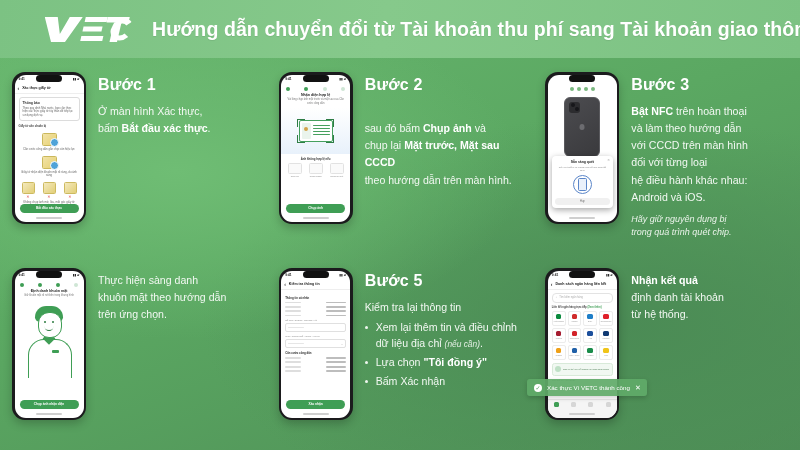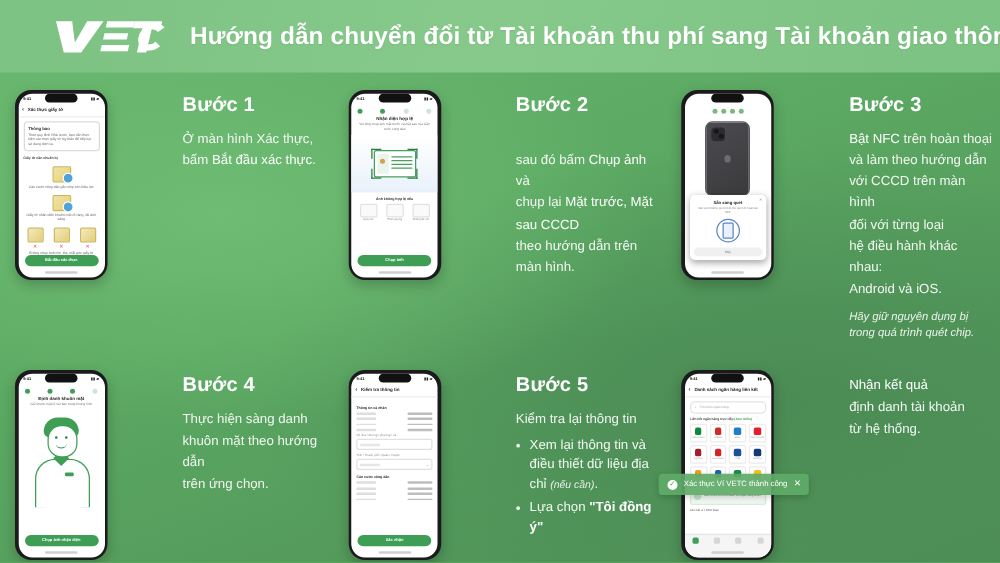--- a/index.html
+++ b/index.html
@@ -34,31 +34,31 @@
   }
   
   .steps{
     position:absolute;left:0;top:58px;width:800px;height:392px;
     display:grid;
     grid-template-columns:1fr 1fr 1fr;
     grid-template-rows:1fr 1fr;
   }
   .step{
     position:relative;display:flex;align-items:flex-start;
-    padding:14px 6px 0 12px;box-sizing:border-box;gap:48px;
+    padding:14px 6px 0 12px;box-sizing:border-box;
   }
   .step-text{margin-left:12px;padding-top:4px;flex:1;min-width:0;}
   .step-title{
     color:#ffffff;font-size:16px;font-weight:bold;margin:0 0 9px 0;
     letter-spacing:.2px;
   }
   .step-body{
     color:#f2f8f2;font-size:10.6px;line-height:1.62;margin:0;
   }
-  .step-body b{font-weight:normal;color:#ffffff;}
+  .step-body b{font-weight:bold;color:#ffffff;}
   .step-note{
     color:#eaf3ea;font-size:9px;font-style:italic;line-height:1.45;
     margin-top:7px;
   }
   .bullets{margin:3px 0 0 0;padding:0;list-style:none;}
   .bullets li{
     position:relative;padding-left:11px;margin-bottom:3px;
     color:#f2f8f2;font-size:10.6px;line-height:1.5;
   }
   .bullets li:before{
@@ -497,21 +497,20 @@
               <span class="eye l"></span>
               <span class="eye r"></span>
               <span class="smile"></span>
             </div>
           </div>
           <div class="cta">Chụp ảnh nhận diện</div>
           <div class="homebar"></div>
         </div>
       </div>
       <div class="step-text">
-        <div class="step-title">Bước 4</div>
         <p class="step-body">
           <span>Thực hiện sàng danh</span><br>
           <span>khuôn mặt theo hướng dẫn</span><br>
           <span>trên ứng chọn.</span>
         </p>
       </div>
     </div>
 
     <div class="step">
       <div class="phone">
@@ -572,24 +571,27 @@
           </div>
           <div class="cta">Xác nhận</div>
           <div class="homebar"></div>
         </div>
       </div>
       <div class="step-text">
         <div class="step-title">Bước 5</div>
         <p class="step-body" style="margin-bottom:4px">Kiểm tra lại thông tin</p>
         <ul class="bullets">
           <li>
-            <span>Xem lại thông tin và điều thiết dữ liệu địa chỉ </span><span class="inline-note">(nếu cần)</span><span>.</span>
+            <span>Xem lại thêm tin và điều chỉnh dữ liệu địa chỉ </span><span class="inline-note">(nếu cần)</span><span>.</span>
           </li>
           <li>
             <span>Lựa chọn </span><b>"Tôi đồng ý"</b>
+          </li>
+          <li>
+            <span>Bấm Xác nhận</span>
           </li>
         </ul>
       </div>
     </div>
 
     <div class="step">
       <div class="phone">
         <div class="notch"></div>
         <div class="screen">
           <div class="statusbar">

